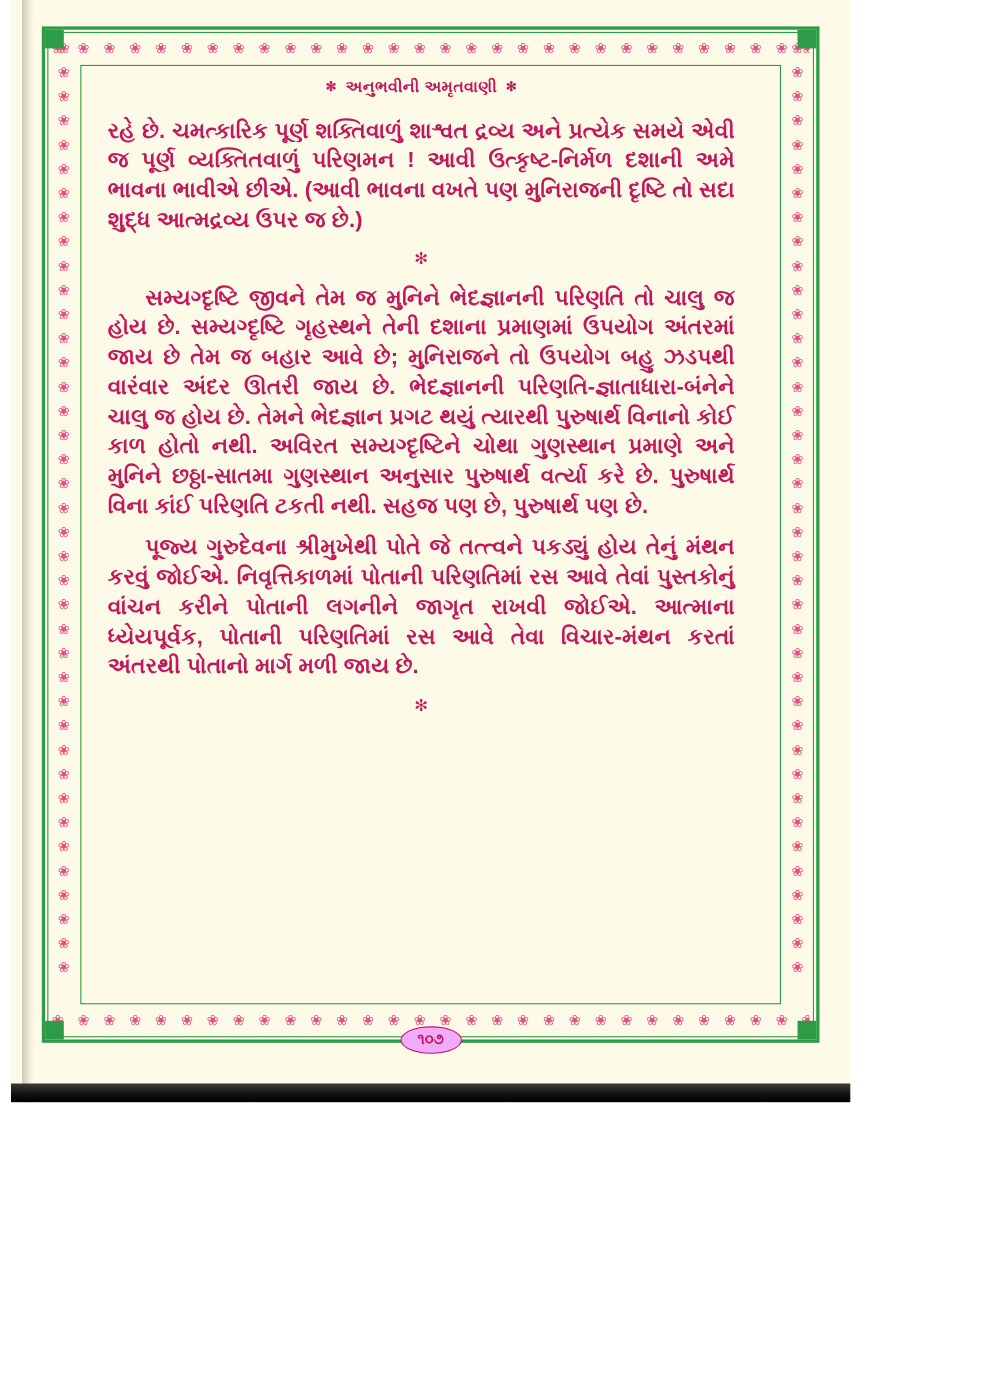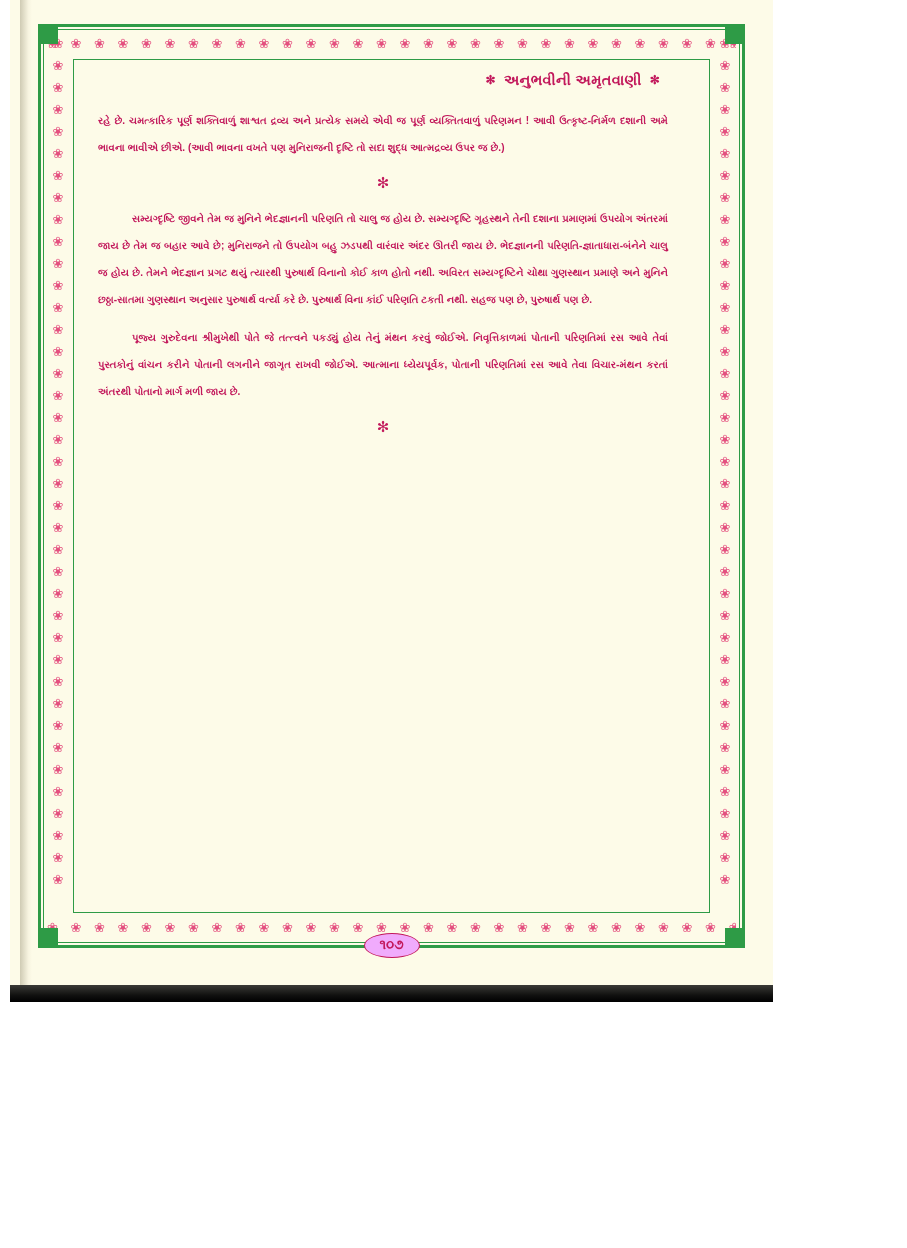--- a/index.html
+++ b/index.html
@@ -129,37 +129,37 @@
   
   .content {
     position: absolute;
     left: 88px;
     top: 72px;
     width: 570px;
     bottom: 100px;
   }
 
   .running-head {
-    text-align: right;
+    text-align: center;
     color: #c2185b;
     font-size: 14.5px;
     font-weight: bold;
     letter-spacing: 0.3px;
     margin-bottom: 18px;
   }
   .running-head .star {
     color: #c2185b;
     font-size: 12px;
     padding: 0 8px;
     vertical-align: 1px;
   }
 
   p.body-text {
     color: #c2185b;
-    font-size: 10px;
+    font-size: 20px;
     line-height: 27px;
     text-align: justify;
     margin: 0 0 11px 0;
     font-weight: bold;
     letter-spacing: 0.1px;
   }
   p.indent { text-indent: 34px; }
 
   .divider {
     text-align: center;

